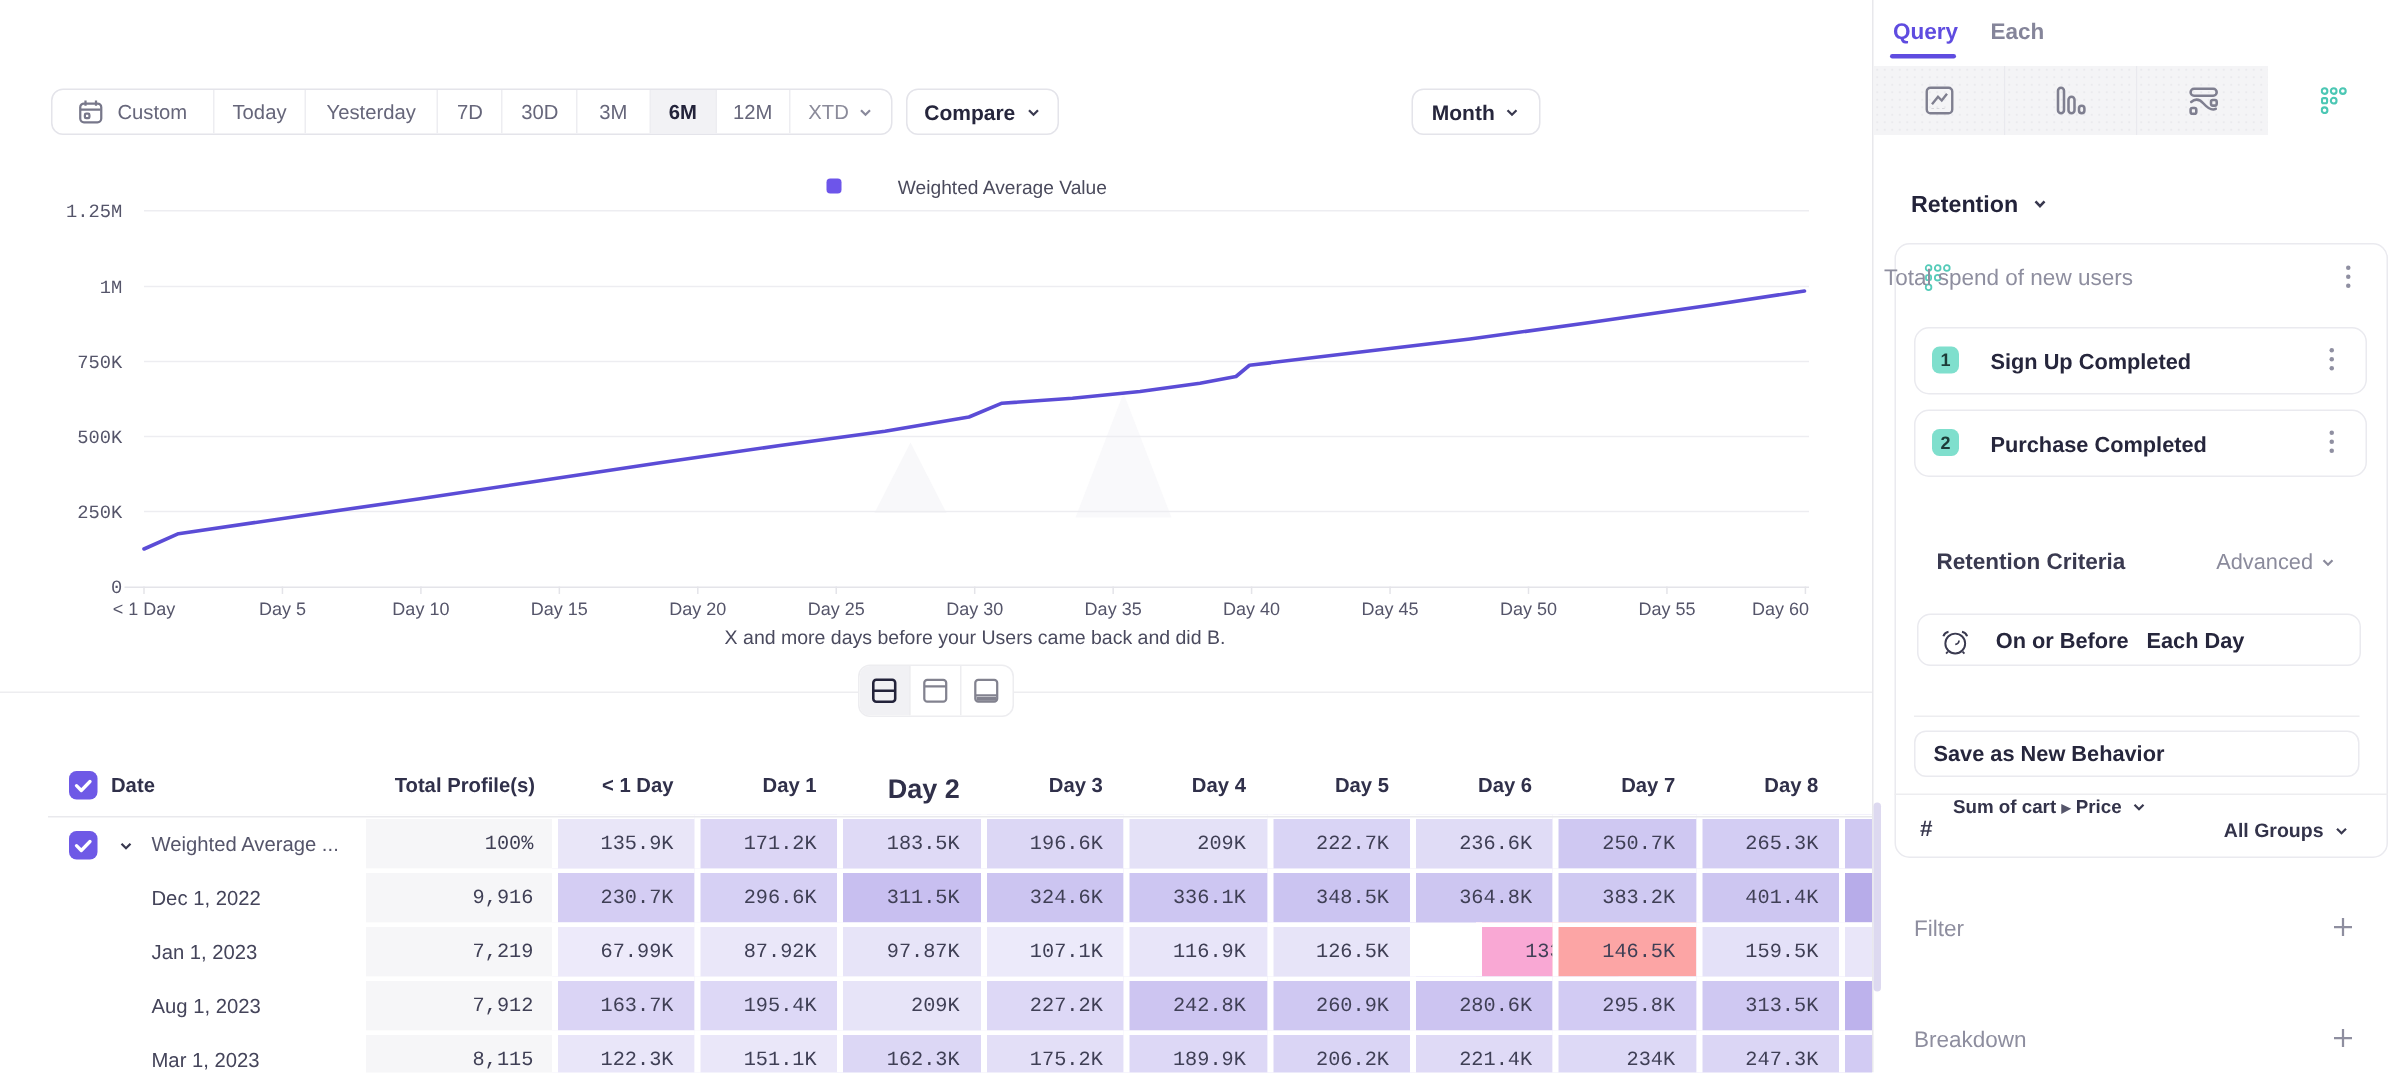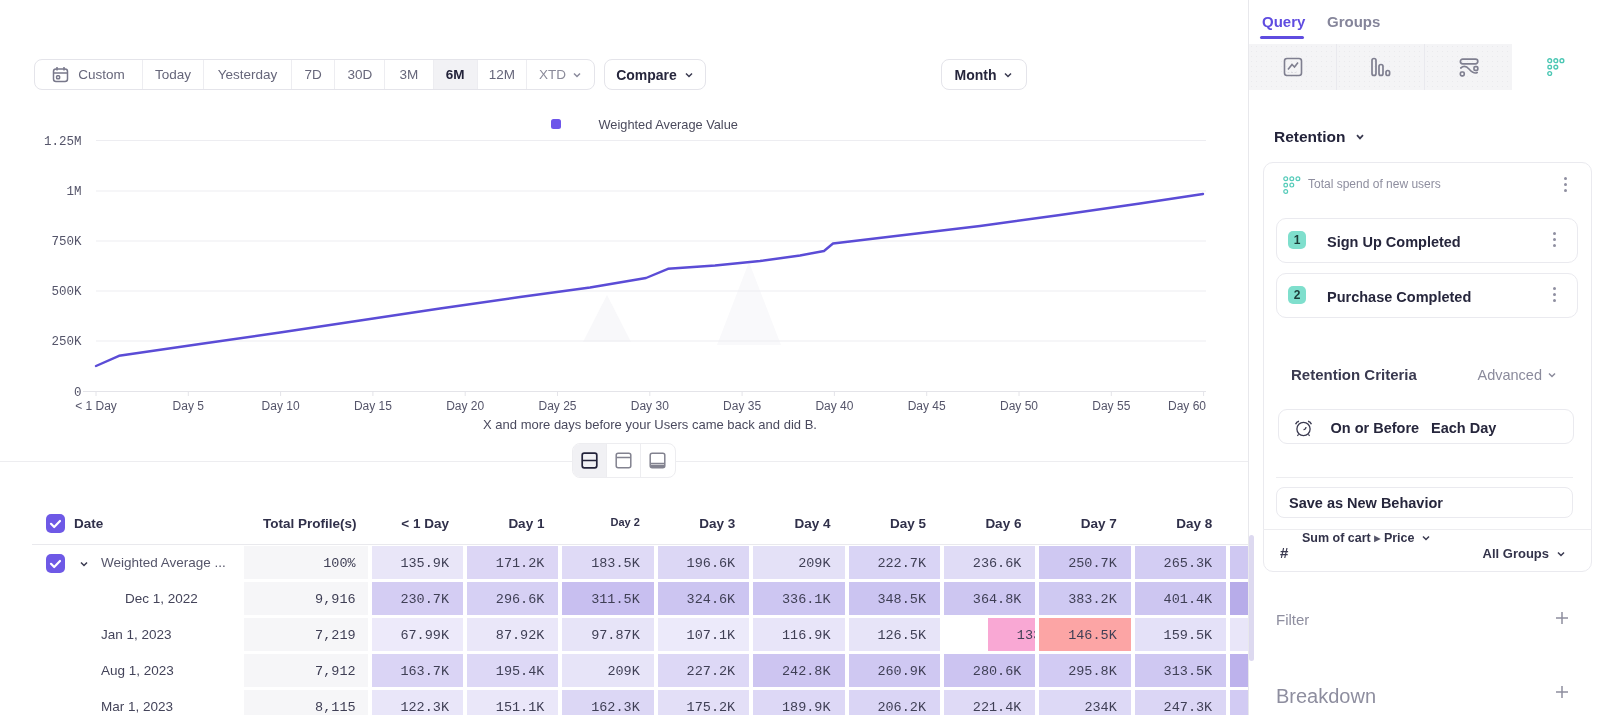--- a/index.html
+++ b/index.html
@@ -171,21 +171,21 @@
         <div style="position:absolute; left:32px; top:38.5px; width:1216px; height:1px; background:#e9e9ed; z-index:5;"></div>
         <div style="position:absolute; left:45.5px; top:9px; width:19px; height:19px; border-radius:5px; background:#6e59e6;">
   <svg width="19" height="19" viewBox="0 0 19 19" fill="none" stroke="#fff" stroke-width="2.2" stroke-linecap="round" stroke-linejoin="round">
             <path d="M5 9.8 L8.2 13 L14 7"></path>
           </svg>
         </div>
         <div class="lbl" style="position:absolute; left:74px; top:11px; font-size:13.5px; font-weight:600; color:#30304a;">Date</div>
         <div class="lbl" style="position:absolute; right:891.4px; top:11px; font-size:13.5px; font-weight:600; color:#30304a;">Total Profile(s)</div>
         <div class="lbl" style="position:absolute; right:799px; top:11px; font-size:13.5px; font-weight:600; color:#30304a;">&lt; 1 Day</div>
         <div class="lbl" style="position:absolute; right:703.5999999999999px; top:11px; font-size:13.5px; font-weight:600; color:#30304a;">Day 1</div>
-        <div class="lbl" style="position:absolute; right:608.1999999999999px; top:11px; font-size:11px; font-weight:600; color:#30304a;">Day 2</div>
+        <div class="lbl" style="position:absolute; right:608.1999999999999px; top:11px; font-size:18px; font-weight:600; color:#30304a;">Day 2</div>
         <div class="lbl" style="position:absolute; right:512.8px; top:11px; font-size:13.5px; font-weight:600; color:#30304a;">Day 3</div>
         <div class="lbl" style="position:absolute; right:417.4px; top:11px; font-size:13.5px; font-weight:600; color:#30304a;">Day 4</div>
         <div class="lbl" style="position:absolute; right:321.9999999999999px; top:11px; font-size:13.5px; font-weight:600; color:#30304a;">Day 5</div>
         <div class="lbl" style="position:absolute; right:226.5999999999999px; top:11px; font-size:13.5px; font-weight:600; color:#30304a;">Day 6</div>
         <div class="lbl" style="position:absolute; right:131.19999999999982px; top:11px; font-size:13.5px; font-weight:700; color:#30304a;">Day 7</div>
         <div class="lbl" style="position:absolute; right:35.799999999999955px; top:11px; font-size:13.5px; font-weight:600; color:#30304a;">Day 8</div>
       </div>
       <div class="trow" style="top:38px;">
         <div style="position:absolute; left:45.5px; top:11px; width:19px; height:19px; border-radius:5px; background:#6e59e6;">
       <svg width="19" height="19" viewBox="0 0 19 19" fill="none" stroke="#fff" stroke-width="2.2" stroke-linecap="round" stroke-linejoin="round">
@@ -202,21 +202,21 @@
         <div class="tcell" style="left:558.4000000000001px; width:95.39999999999998px; background:#dfdaf6; padding-right:14px; border-left-width:4px;">183.5K</div>
         <div class="tcell" style="left:653.8000000000001px; width:95.39999999999998px; background:#dcd7f5; padding-right:14px; border-left-width:4px;">196.6K</div>
         <div class="tcell" style="left:749.2px; width:95.39999999999998px; background:#e4e1f7; padding-right:14px; border-left-width:4px;">209K</div>
         <div class="tcell" style="left:844.6px; width:95.40000000000009px; background:#d9d4f5; padding-right:14px; border-left-width:4px;">222.7K</div>
         <div class="tcell" style="left:940.0000000000001px; width:95.39999999999998px; background:#e0dcf6; padding-right:14px; border-left-width:4px;">236.6K</div>
         <div class="tcell" style="left:1035.4px; width:95.40000000000009px; background:#cfc8f2; padding-right:14px; border-left-width:4px;">250.7K</div>
         <div class="tcell" style="left:1130.8000000000002px; width:95.39999999999986px; background:#d3cdf3; padding-right:14px; border-left-width:4px;">265.3K</div>
         <div class="tcell" style="left:1226.2px; width:21.799999999999955px; background:#cfc8f2;"></div>
       </div>
       <div class="trow" style="top:74px;">
-        <div class="lbl" style="position:absolute; left:101px; top:12px; font-size:13.5px; color:#44445a;margin-left:24px;">Dec 1, 2022</div>
+        <div class="lbl" style="position:absolute; left:101px; top:12px; font-size:13.5px; color:#44445a;">Dec 1, 2022</div>
         <div class="tcell" style="left:244px; width:123.60000000000002px; background:#f6f6f8; padding-right:12px; border-left-width:0px;">9,916</div>
         <div class="tcell" style="left:367.6px; width:95.39999999999998px; background:#d4cdf3; padding-right:14px; border-left-width:4px;">230.7K</div>
         <div class="tcell" style="left:463px; width:95.40000000000009px; background:#d6d0f4; padding-right:14px; border-left-width:4px;">296.6K</div>
         <div class="tcell" style="left:558.4000000000001px; width:95.39999999999998px; background:#c8bff0; padding-right:14px; border-left-width:4px;">311.5K</div>
         <div class="tcell" style="left:653.8000000000001px; width:95.39999999999998px; background:#ccc5f1; padding-right:14px; border-left-width:4px;">324.6K</div>
         <div class="tcell" style="left:749.2px; width:95.39999999999998px; background:#cdc6f2; padding-right:14px; border-left-width:4px;">336.1K</div>
         <div class="tcell" style="left:844.6px; width:95.40000000000009px; background:#cbc4f1; padding-right:14px; border-left-width:4px;">348.5K</div>
         <div class="tcell" style="left:940.0000000000001px; width:95.39999999999998px; background:#cdc6f1; padding-right:14px; border-left-width:4px;">364.8K</div>
         <div class="tcell" style="left:1035.4px; width:95.40000000000009px; background:#cfc9f2; padding-right:14px; border-left-width:4px;">383.2K</div>
         <div class="tcell" style="left:1130.8000000000002px; width:95.39999999999986px; background:#cdc6f1; padding-right:14px; border-left-width:4px;">401.4K</div>
@@ -263,21 +263,21 @@
         <div class="tcell" style="left:1035.4px; width:95.40000000000009px; background:#ddd9f6; padding-right:14px; border-left-width:4px;">234K</div>
         <div class="tcell" style="left:1130.8000000000002px; width:95.39999999999986px; background:#dbd6f5; padding-right:14px; border-left-width:4px;">247.3K</div>
         <div class="tcell" style="left:1226.2px; width:21.799999999999955px; background:#d2cbf3;"></div>
       </div>
     </div>
 
   <div class="abs" style="left:1248px; top:0; width:352px; height:715px; border-left:1px solid #e8e8ec; background:#fff;"></div>
 
   <div class="abs" style="left:1262px; top:13px; font-size:15px; font-weight:700; color:#5f4ce0;">Query</div>
   <div class="abs" style="left:1260px; top:36px; width:44px; height:3px; border-radius:2px; background:#5f4ce0;"></div>
-  <div class="abs" style="left:1327px; top:13px; font-size:15px; font-weight:600; color:#85859a;">Groups</div>
+  <div class="abs" style="left:1327px; top:13px; font-size:15px; font-weight:600; color:#85859a;">Each</div>
 
   <div class="abs" style="left:1249px; top:44px; width:351px; height:46px; display:flex;">
     <div class="tabcell" style="width:88px; border-right:1px solid #e9e9ee;">
       <svg width="20" height="20" viewBox="0 0 20 20" fill="none" stroke="#7f7f90" stroke-width="1.6">
         <rect x="1.5" y="1.5" width="17" height="17" rx="2.5"></rect>
         <path d="M5 12.5 L9 7.5 L11.5 10 L15 5.5"></path>
         <g stroke-width="1.8">
             <line x1="5.5" y1="15.3" x2="5.5" y2="15.5"></line>
             <line x1="9" y1="15.3" x2="9" y2="15.5"></line>
             <line x1="12.5" y1="15.3" x2="12.5" y2="15.5"></line>
@@ -320,21 +320,21 @@
   <div class="card-box" style="left:1263px; top:162px; width:329px; height:410px;"></div>
 
   <svg class="abs" style="left:1283px; top:176px;" width="18" height="18" viewBox="0 0 18 18" fill="none" stroke="#55cbb9" stroke-width="1.2">
     <circle cx="2.7" cy="2.7" r="1.9"></circle>
     <circle cx="8.8" cy="2.7" r="1.9"></circle>
     <circle cx="14.9" cy="2.7" r="1.9"></circle>
     <rect x="1" y="7.4" width="3.4" height="3.4" rx="1"></rect>
     <circle cx="8.8" cy="9.1" r="1.9"></circle>
     <circle cx="2.7" cy="15.5" r="1.9"></circle>
   </svg>
-  <div class="abs" style="left:1308px; top:177px; font-size:12px; color:#8e8e9f;">Total spend of new users</div>
+  <div class="abs" style="left:1256px; top:177px; font-size:15px; color:#8e8e9f;">Total spend of new users</div>
   <div class="kebab" style="left:1564px; top:177px;">
       <i></i>
       <i></i>
       <i></i>
     </div>
 
   <div class="card-box" style="left:1276px; top:218px; width:302px; height:45px;"></div>
   <div class="abs" style="left:1288px; top:231px; width:18px; height:18px; border-radius:5px; background:#7fdfcd;
        display:flex; align-items:center; justify-content:center; font-size:12px; font-weight:700; color:#1d3d39;">1</div>
   <div class="abs" style="left:1327px; top:233.5px; font-size:14.5px; font-weight:700; color:#26263c;">Sign Up Completed</div>
@@ -387,20 +387,20 @@
   <div class="abs" style="right:34px; top:546px; font-size:13px; font-weight:700; color:#33334a; display:flex; align-items:center;">All Groups
     <svg class="chev" style="margin-left:7px" viewBox="0 0 10 10" fill="none" stroke="#3a3a50" stroke-width="1.5">
         <path d="M2 3.5 L5 6.5 L8 3.5"></path>
       </svg>
   </div>
 
   <div class="abs" style="left:1276px; top:611px; font-size:15px; color:#8e8e9f;">Filter</div>
   <svg class="abs" style="left:1555px; top:611px;" width="14" height="14" viewBox="0 0 14 14" stroke="#8e8e9f" stroke-width="1.5">
       <path d="M7 1 L7 13 M1 7 L13 7"></path>
     </svg>
-  <div class="abs" style="left:1276px; top:685px; font-size:20px; color:#8e8e9f;">Breakdown</div>
+  <div class="abs" style="left:1276px; top:685px; font-size:15px; color:#8e8e9f;">Breakdown</div>
   <svg class="abs" style="left:1555px; top:685px;" width="14" height="14" viewBox="0 0 14 14" stroke="#8e8e9f" stroke-width="1.5">
       <path d="M7 1 L7 13 M1 7 L13 7"></path>
     </svg>
 
   <div class="abs" style="left:1249px; top:535px; width:5px; height:126px; border-radius:3px; background:#ddd9f0;"></div>
 
 </div>
 
 </body></html>

